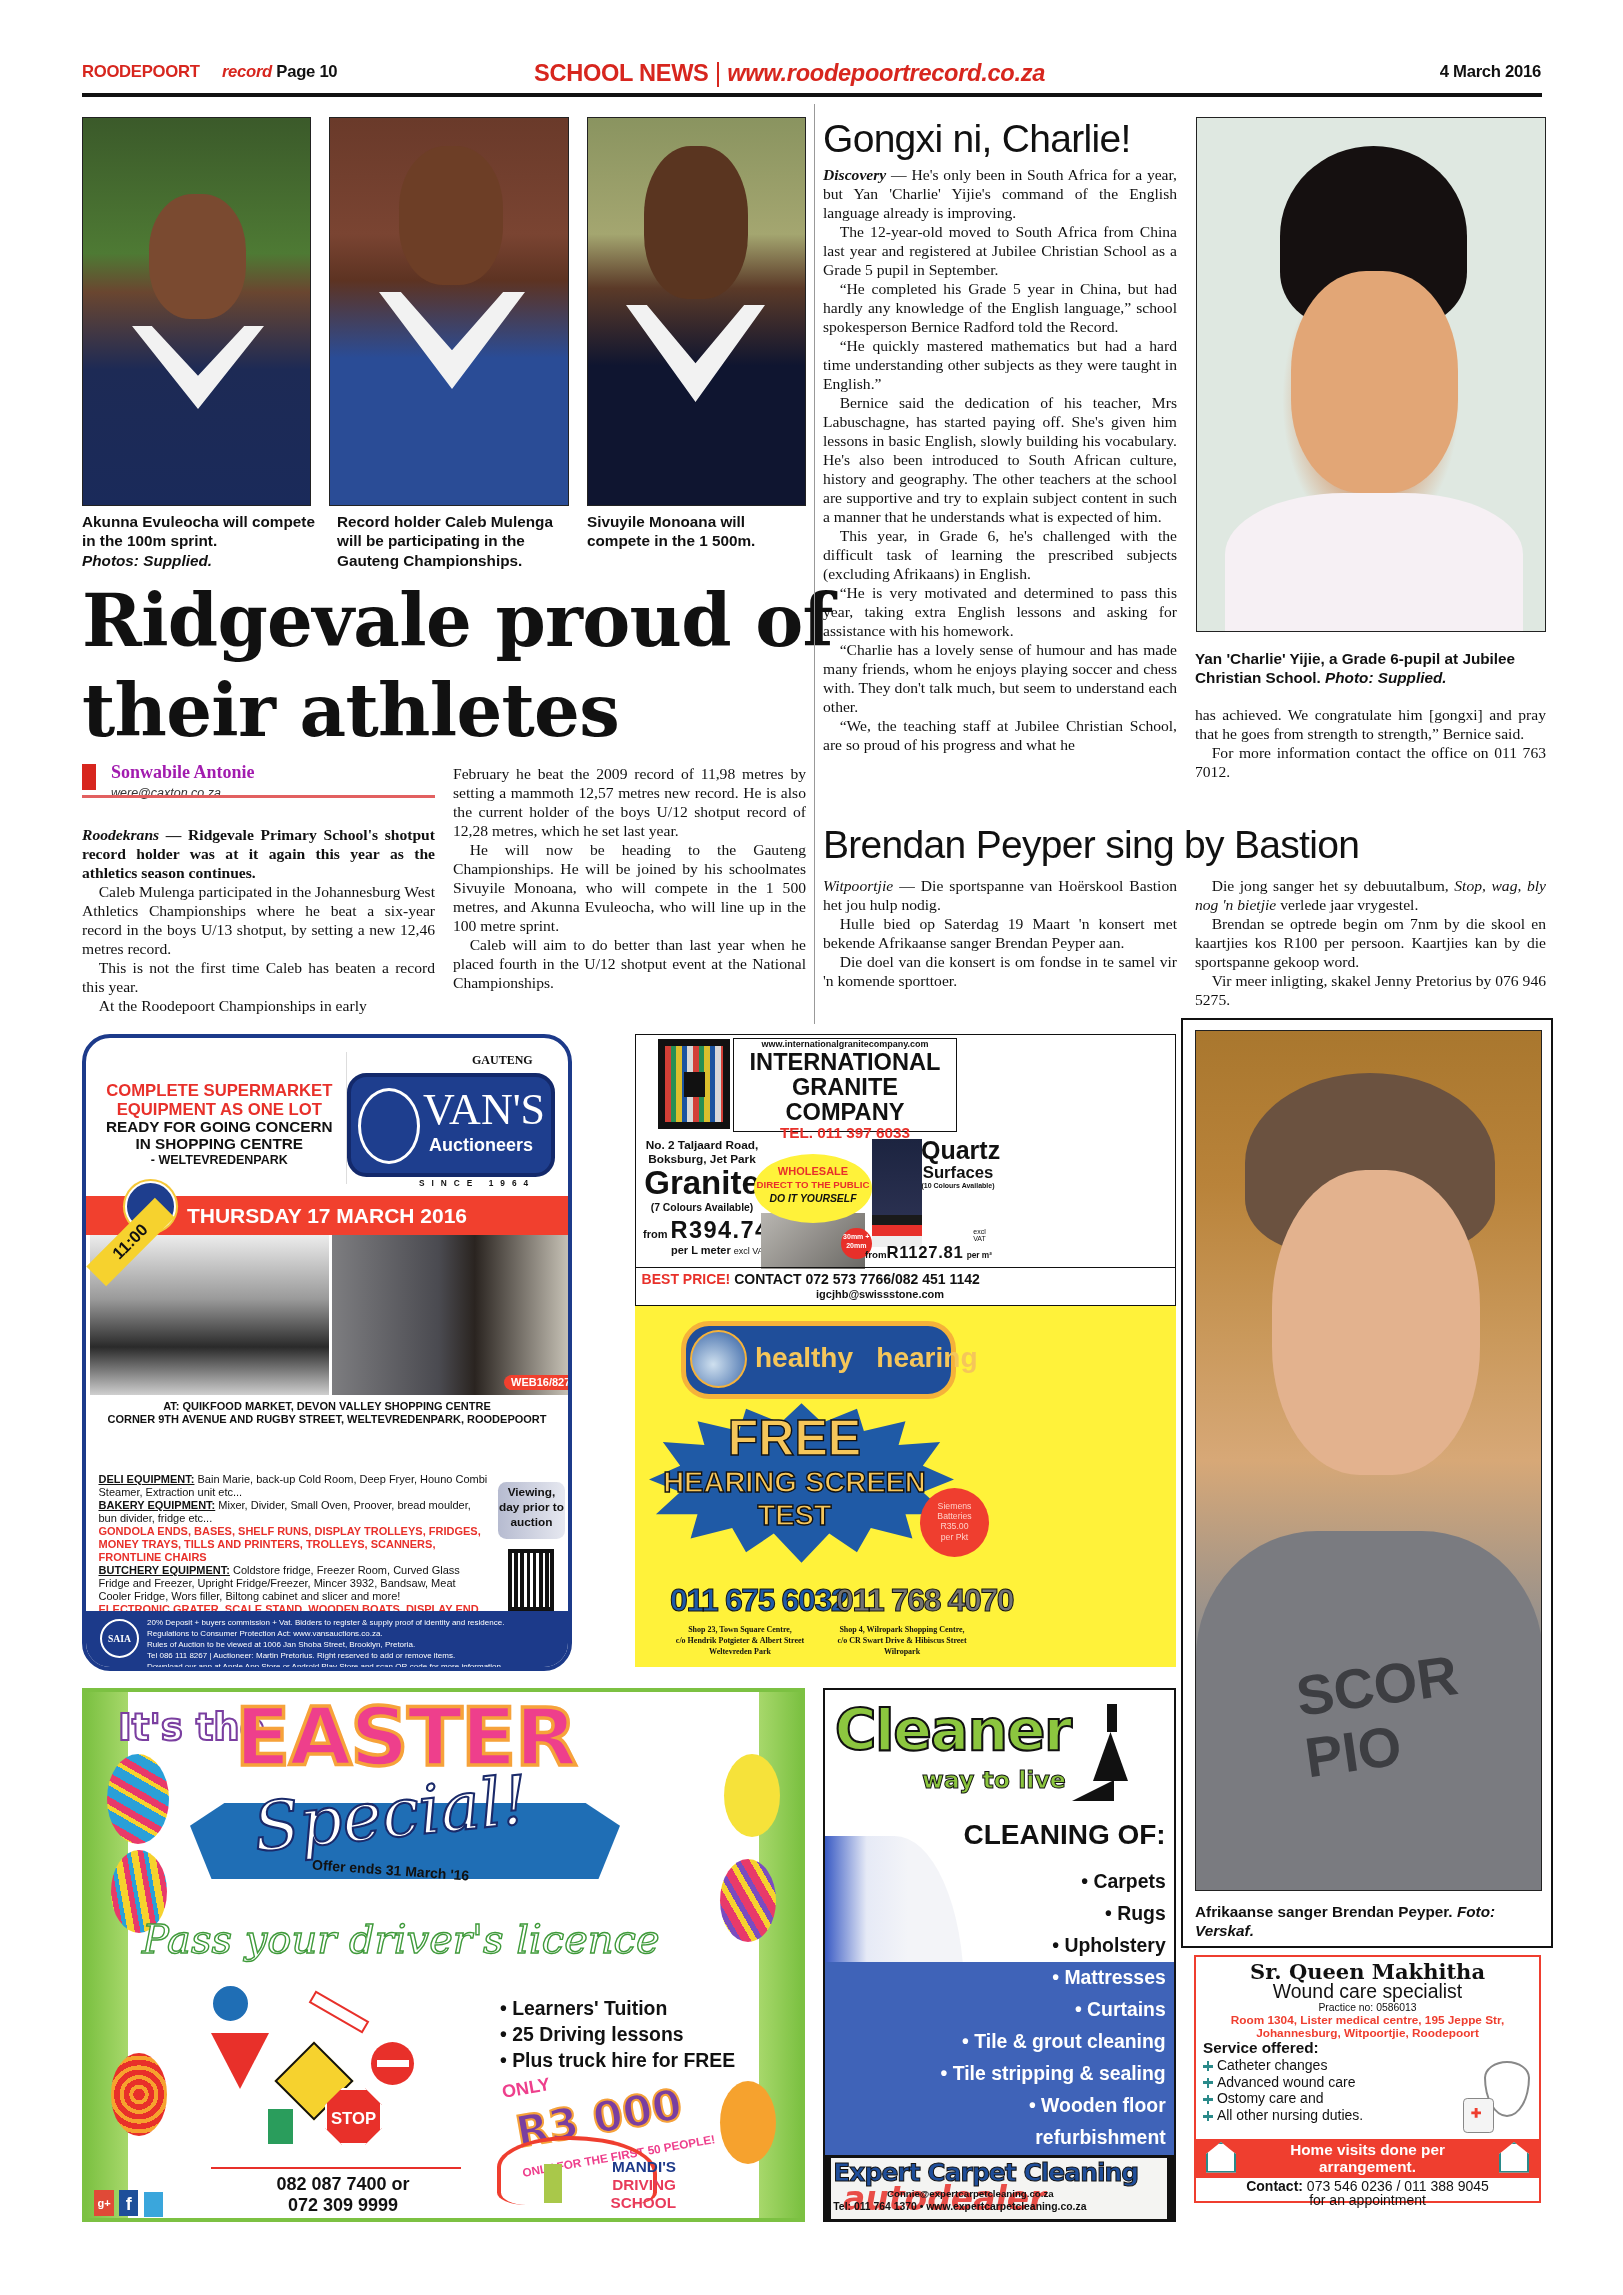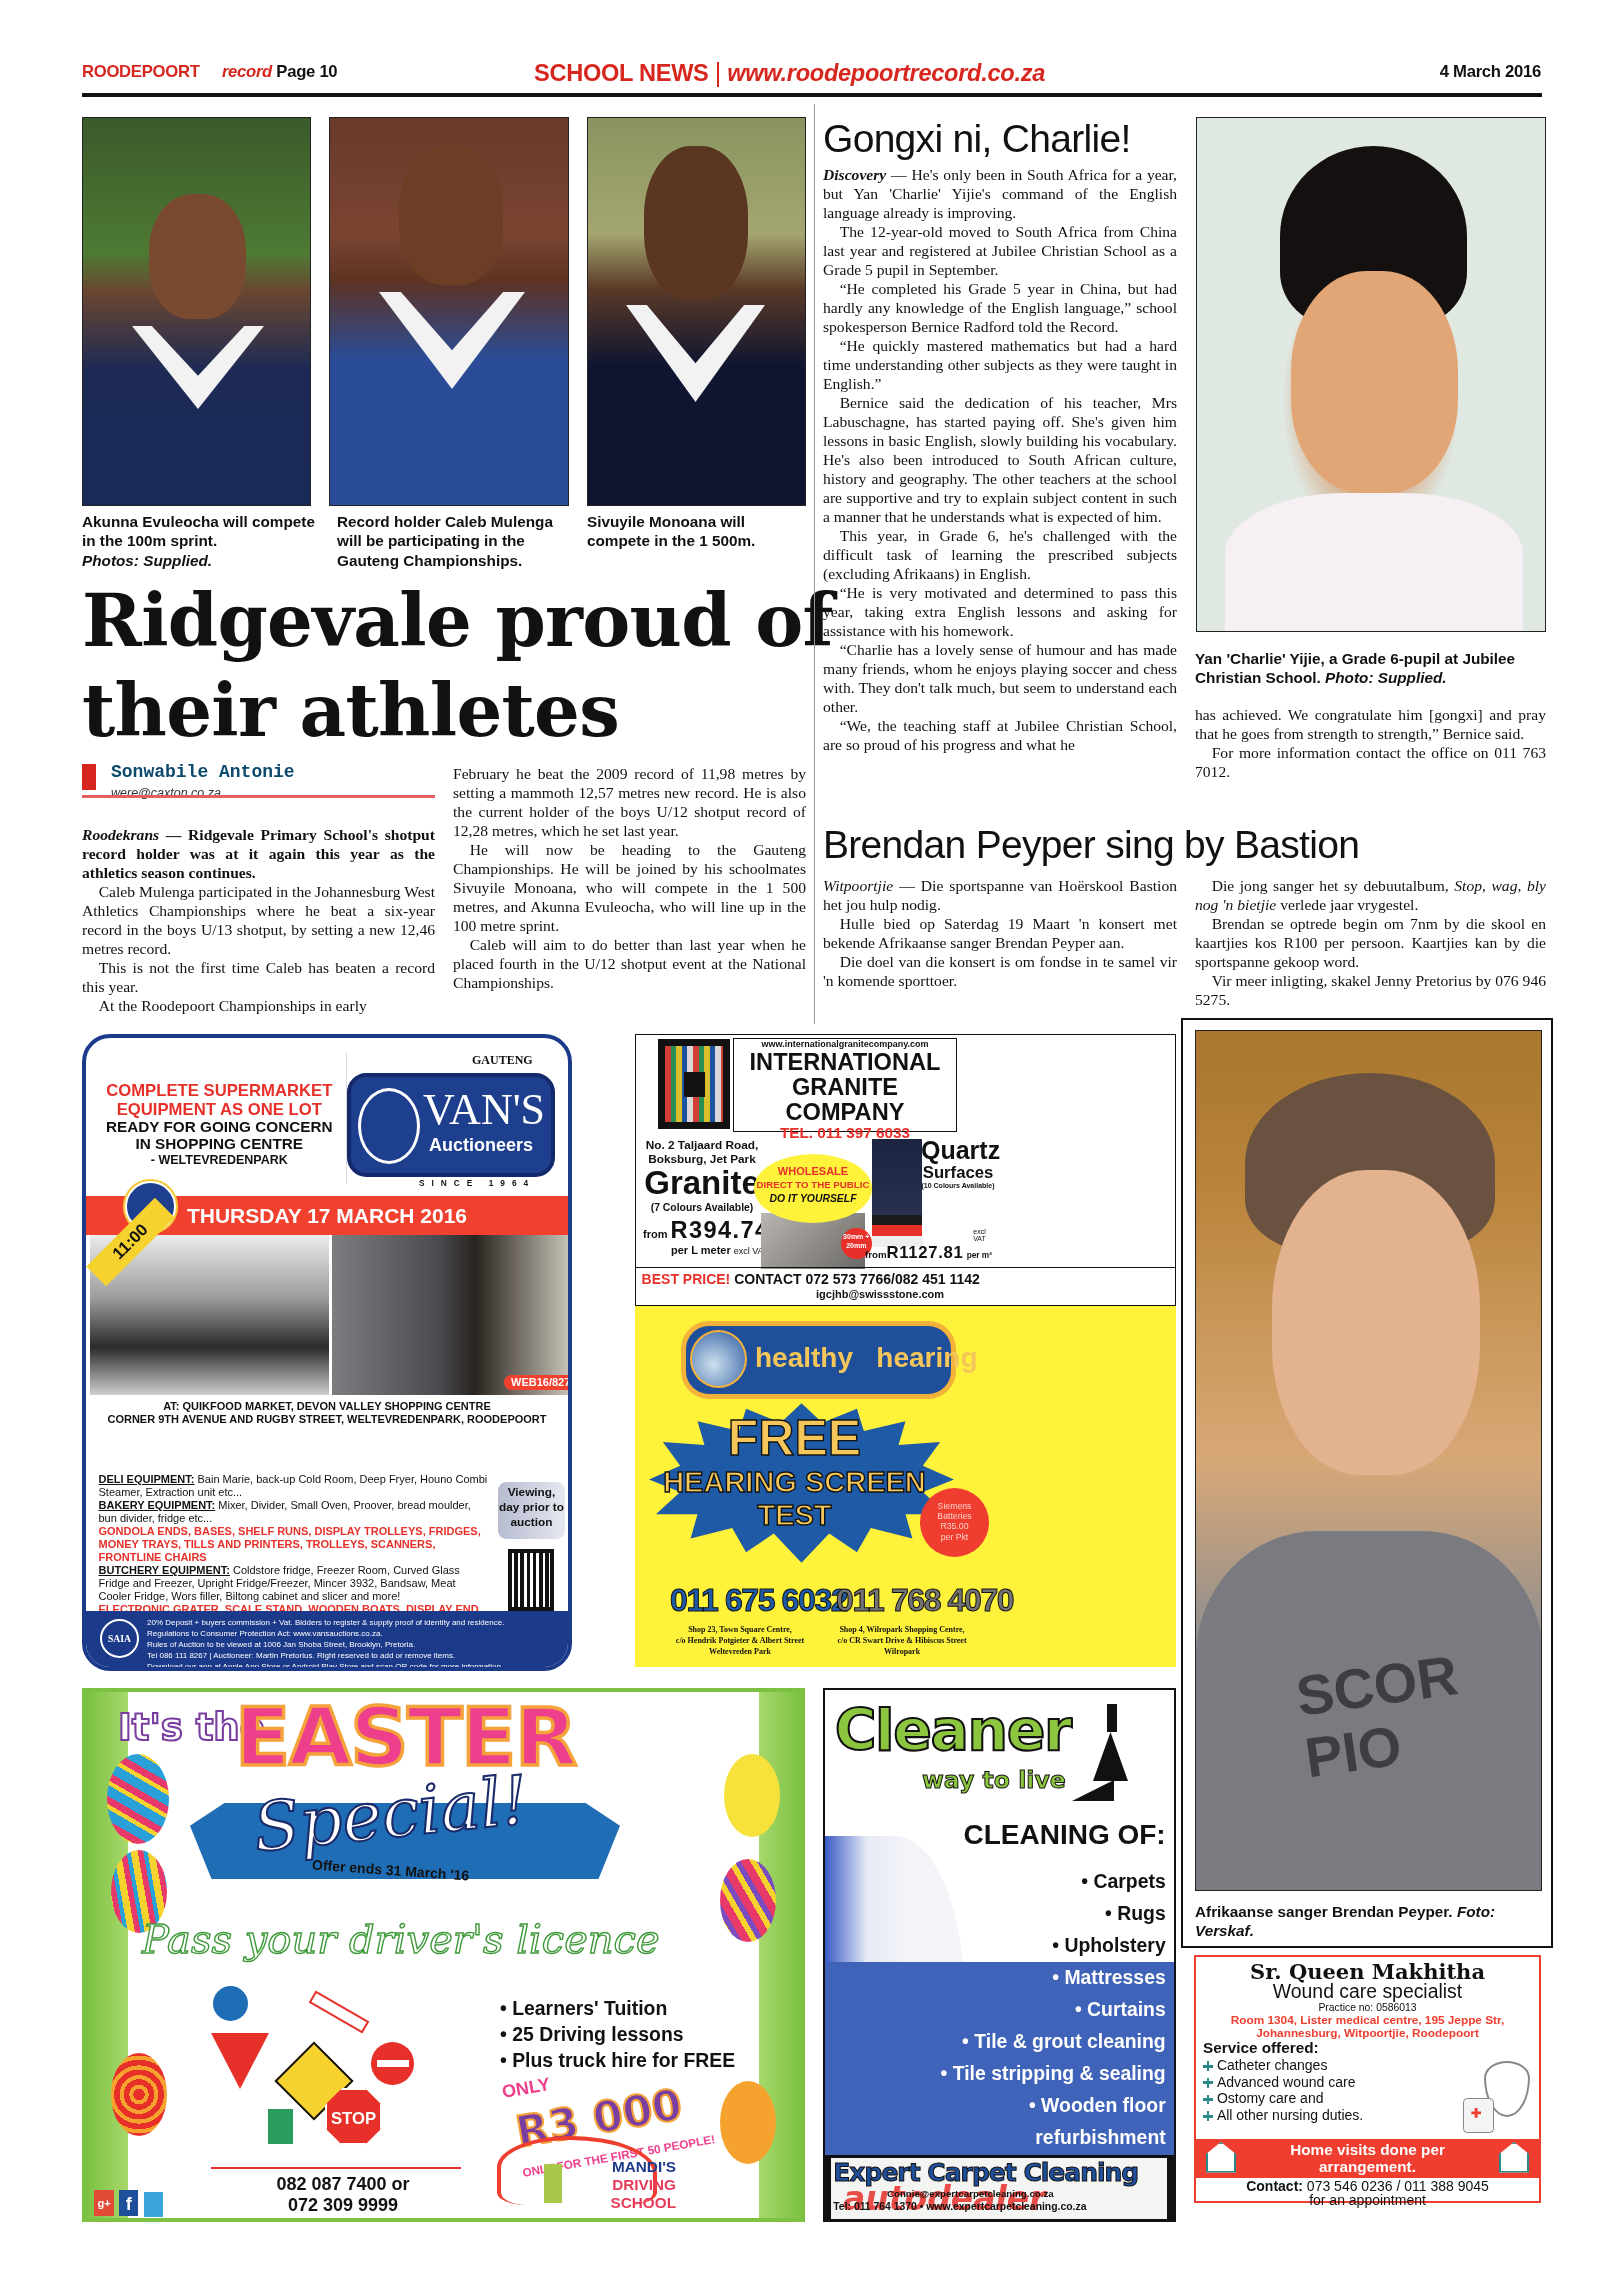--- a/index.html
+++ b/index.html
@@ -29,21 +29,21 @@
     background: linear-gradient(180deg, #8a9460 0%, #a4a670 30%, #5b3a28 44%, #0f1530 64%, #0f1530 100%); }
   .face { position: absolute; border-radius: 45% 45% 42% 42%; }
   .collar { position: absolute; background: #f2f2f2; clip-path: polygon(0 0, 50% 100%, 100% 0, 85% 0, 50% 60%, 15% 0); }
 
   .caption { font-family: "Liberation Sans", sans-serif; font-weight: bold; font-size: 15.3px; line-height: 19.4px; }
   .caption i { font-style: italic; }
 
   .headline-big { left: 82px; top: 576px; font-family: "DejaVu Serif", serif; font-weight: bold; font-size: 72px; line-height: 90px; letter-spacing: -0.7px; }
 
   .byline-bar { left: 82px; top: 764px; width: 14px; height: 26px; background: #d7261e; }
-  .byline-name { left: 111px; top: 762px; font-family: Liberation Mono, monospace; font-weight: bold; font-size: 18px; color: #0c4a6e; }
+  .byline-name { left: 111px; top: 762px; font-family: Liberation Serif, serif; font-weight: bold; font-size: 18px; color: #a21caf; }
   .byline-email { left: 111px; top: 786px; font-family: "Liberation Sans", sans-serif; font-style: italic; font-size: 12.5px; color: #333; }
   .byline-rule { left: 82px; top: 795px; width: 353px; height: 2.8px; background: #e26060; }
 
   .body-text { font-size: 15.6px; line-height: 19px; text-align: justify; }
   .body-text p { text-indent: 16.7px; }
   .body-text p.lead { text-indent: 0; }
   .body-text b, .body-text .b { font-weight: bold; }
 
   .vrule { width: 0.7px; background: #999; }
 

